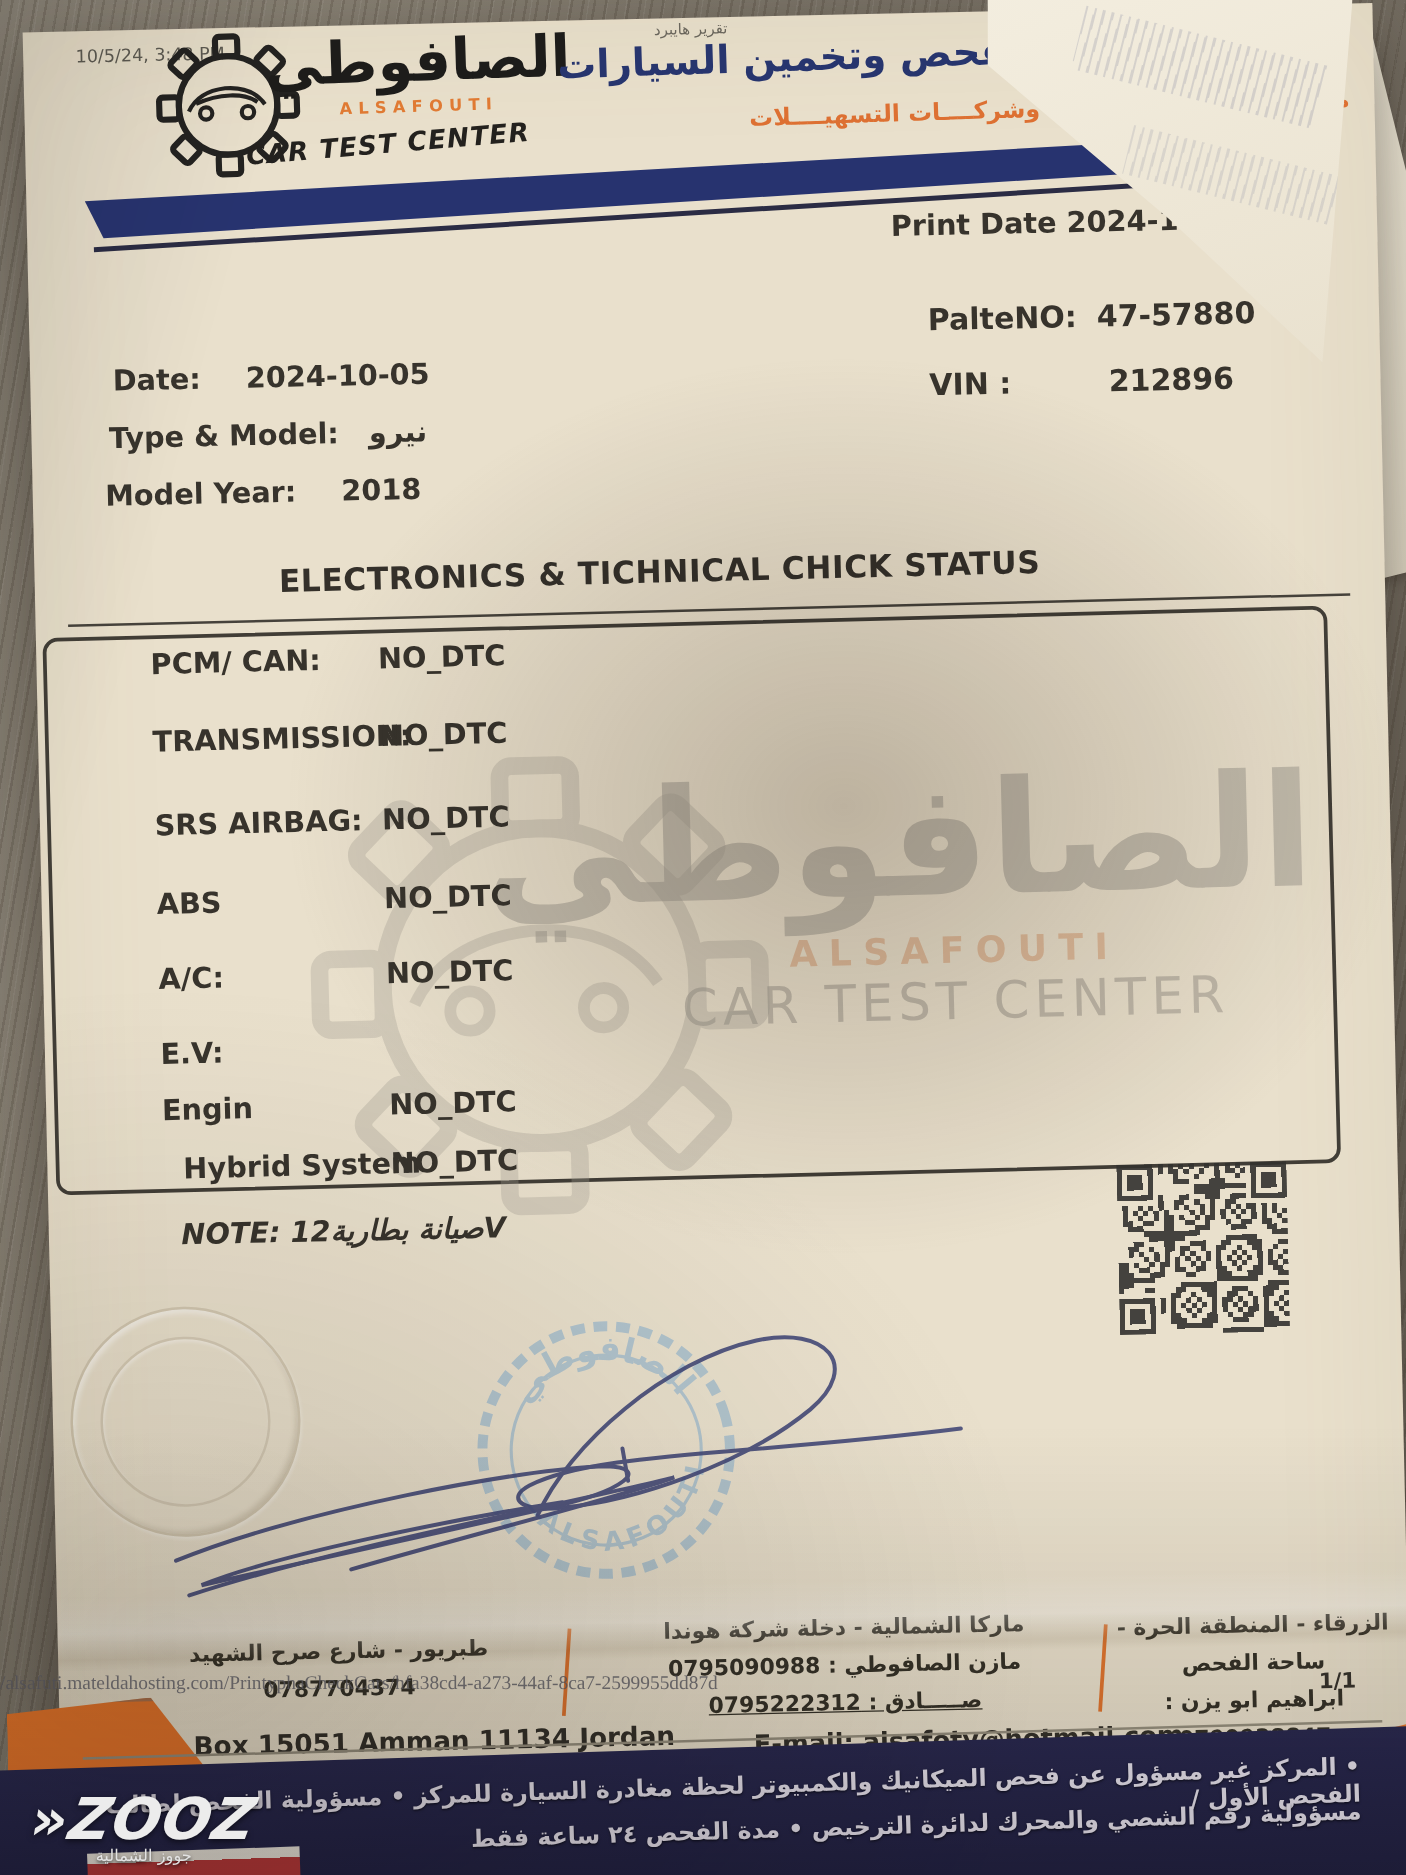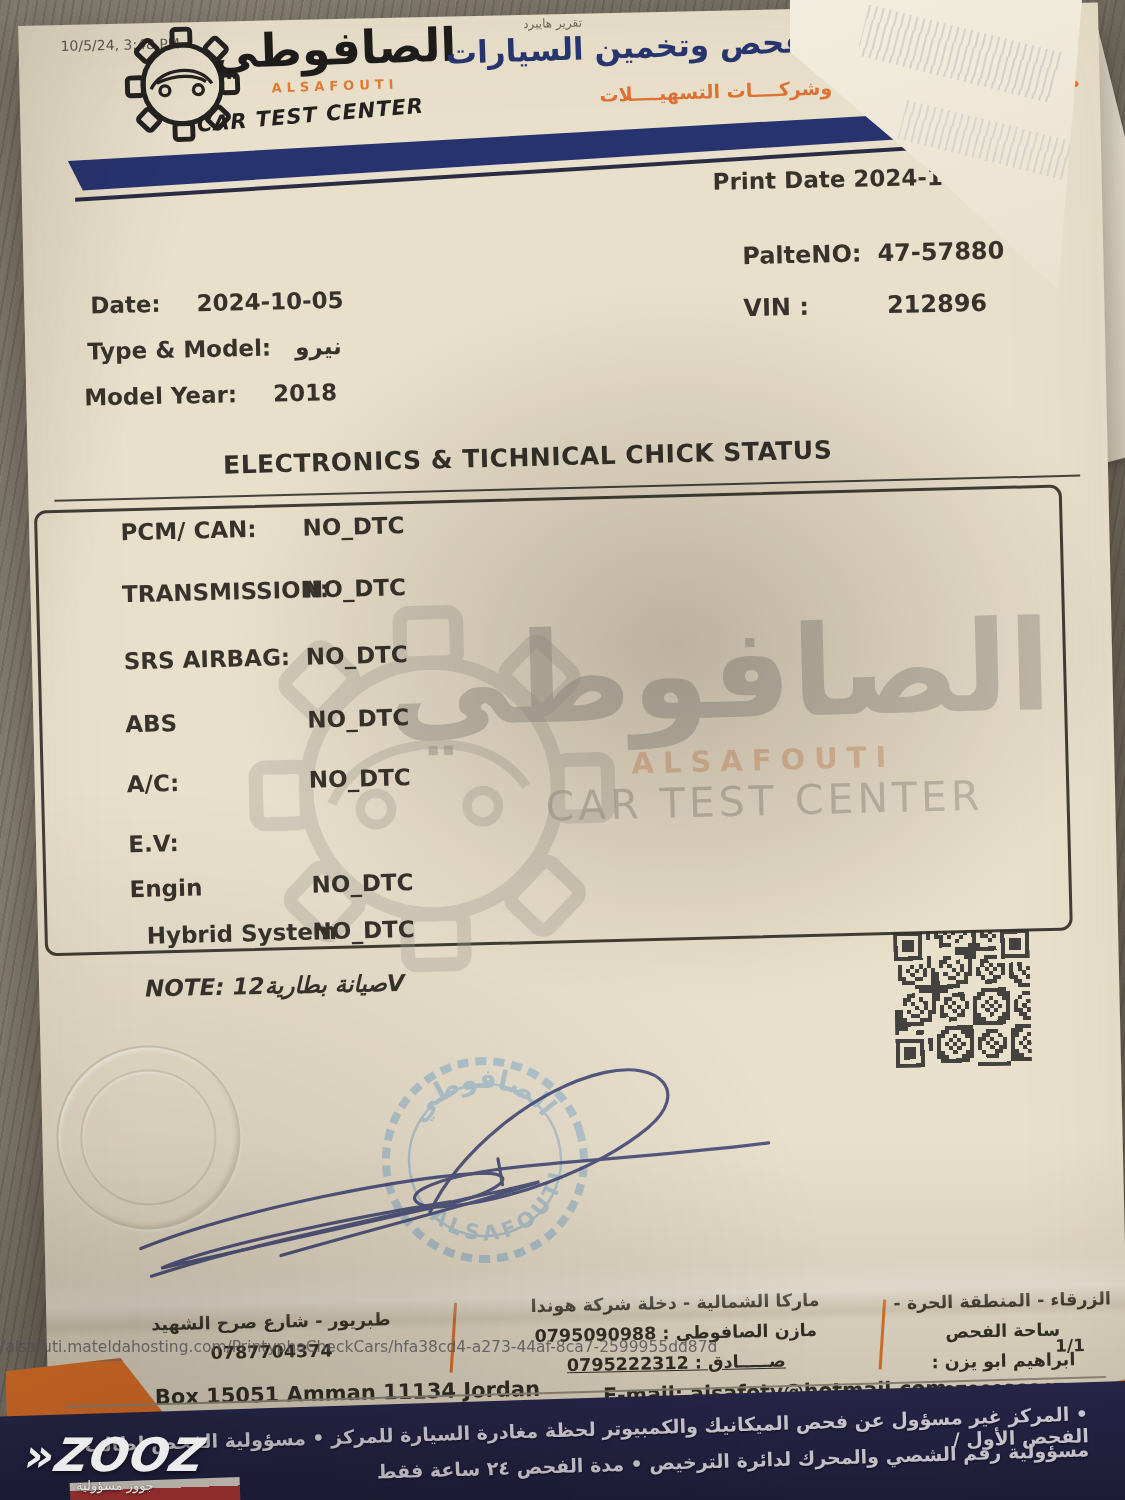--- a/index.html
+++ b/index.html
@@ -101,21 +101,21 @@
   .scr1{left:860px;top:28px;width:200px;height:52px;}
   .scr2{left:900px;top:120px;width:170px;height:40px;opacity:.8;}
   
   .red-card{left:70px;top:1480px;width:170px;height:24px;background:linear-gradient(#e8e4dc 0 35%, #b8393a 35%);transform:rotate(-2deg);z-index:42;}
   .shade{inset:0;z-index:50;pointer-events:none;mix-blend-mode:multiply;
     background:
       radial-gradient(620px 500px at 60% 43%, rgba(82,68,54,.28), rgba(82,68,54,0) 72%),
       radial-gradient(1000px 760px at 12% 88%, rgba(58,50,40,.16), rgba(0,0,0,0) 70%),
       linear-gradient(to bottom, rgba(0,0,0,0) 76%, rgba(42,36,28,.2) 100%),
       linear-gradient(105deg, rgba(0,0,0,.10), rgba(0,0,0,0) 16%);}
-  .url-wm{left:0;top:1338px;width:1125px;z-index:60;font-size:15.5px;color:#504f55;opacity:.82;white-space:nowrap;font-weight:normal;}
+  .url-wm{left:0;top:1338px;width:1125px;z-index:60;font-size:15.5px;color:#504f55;opacity:.82;white-space:nowrap;font-weight:normal;font-family:Liberation Serif, serif;}
   .zooz{left:10px;top:1428px;z-index:60;width:210px;text-align:center;color:#ececec;}
   .zooz .big{font-size:46px;font-weight:bold;font-style:italic;letter-spacing:1px;display:inline-block;transform:skewX(-10deg);
     text-shadow:0 2px 5px rgba(0,0,0,.6);}
   .zooz .chev{font-size:46px;font-weight:bold;margin-right:2px;display:inline-block;transform:skewX(-10deg);text-shadow:0 2px 5px rgba(0,0,0,.6);}
   .zooz .sub{display:block;font-size:13px;color:#e3e3e3;direction:rtl;margin-top:-4px;text-shadow:0 1px 3px rgba(0,0,0,.7);}
 </style>
 </head>
 <body>
 
 <div class="scene">
@@ -710,16 +710,16 @@
     <div class="scribble scr2"></div>
   </div>
 
   <div class="el red-card"></div>
   <div class="el shade"></div>
 
   <div class="el url-wm">/alsafuti.mateldahosting.com/PrintyphaCheckCars/hfa38cd4-a273-44af-8ca7-2599955dd87d</div>
 
   <div class="el zooz">
     <span class="chev">»</span><span class="big">ZOOZ</span>
-    <span class="sub">جووز مسؤولية</span>
+    <span class="sub">جووز الشمالية</span>
   </div>
 
 </div>
 
 </body></html>

